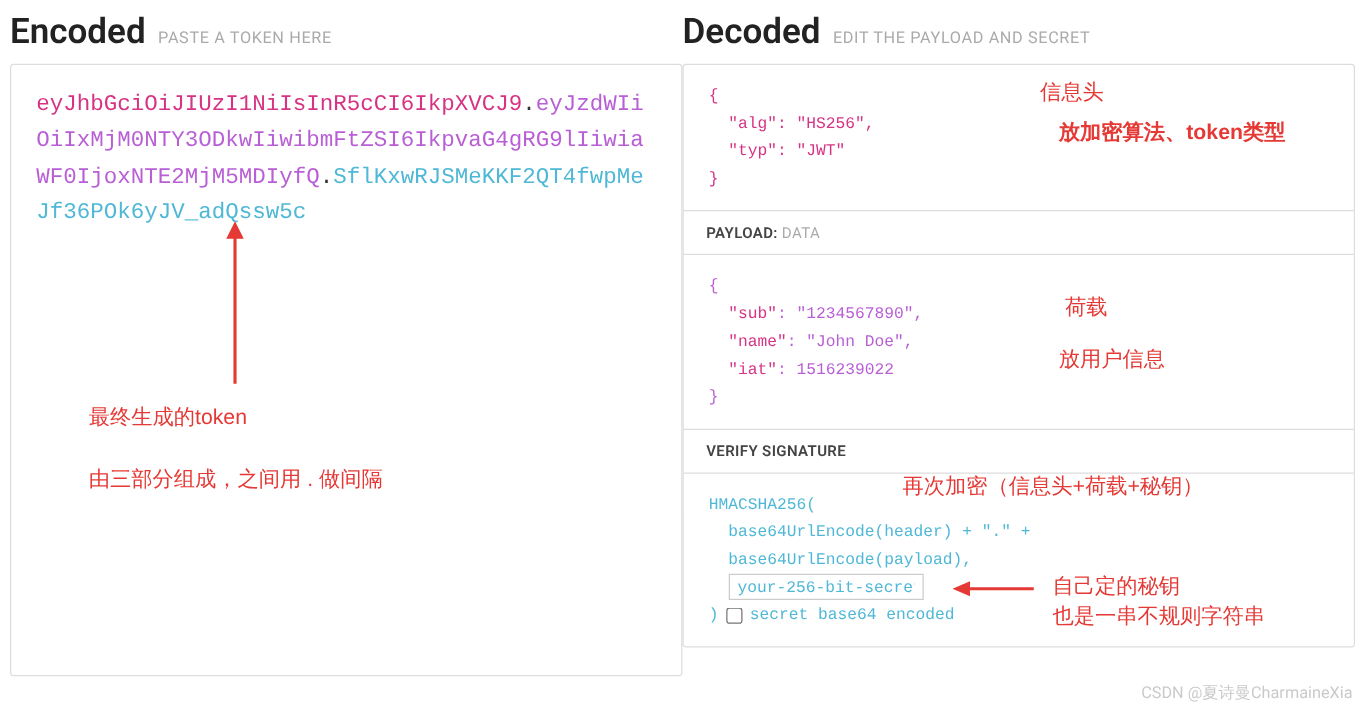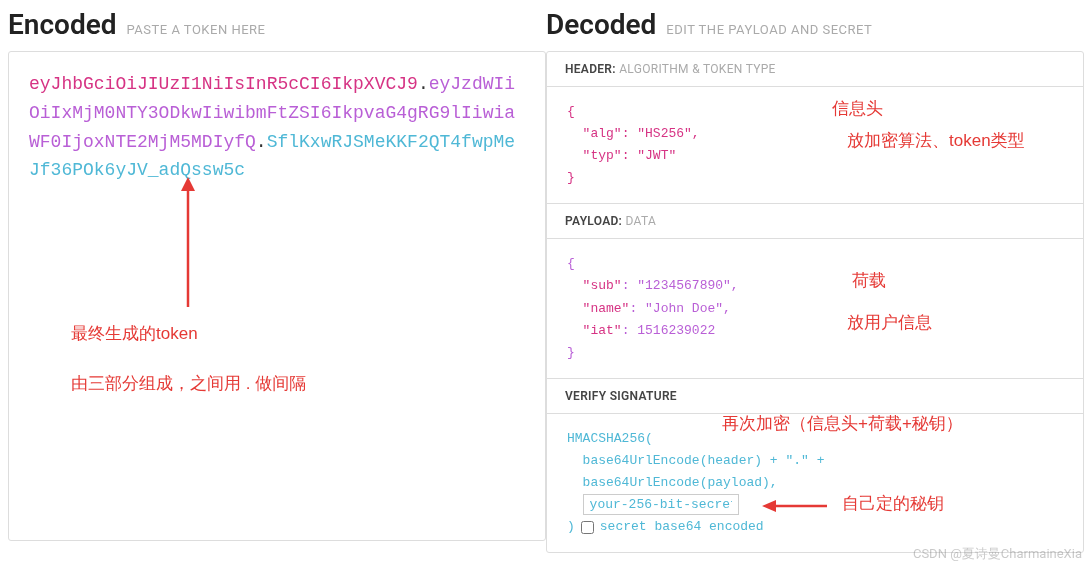--- a/index.html
+++ b/index.html
@@ -107,31 +107,27 @@
   </div>
 
   <div class="column">
     <div class="title-row">
       <span class="title">Decoded</span>
       <span class="subtitle">EDIT THE PAYLOAD AND SECRET</span>
     </div>
     <div class="panel">
 
       <div class="decoded-section">
-        <div class="section-header">
-          <span>HEADER:</span>
-          <span class="sub">ALGORITHM &amp; TOKEN TYPE</span>
-        </div>
         <div class="section-body" style="color:#d63384;">
           {<br>
           &nbsp;&nbsp;<span>"alg"</span>: <span>"HS256"</span>,<br>
           &nbsp;&nbsp;<span>"typ"</span>: <span>"JWT"</span><br>
           }
           <div class="annotation" style="left:285px; top:8px;">信息头</div>
-          <div class="annotation" style="left:300px; top:40px;">放加密算法、token类型</div>
+          <div class="annotation" style="left:300px; top:40px;font-weight:bold;">放加密算法、token类型</div>
         </div>
       </div>
 
       <div class="decoded-section">
         <div class="section-header">
           <span>PAYLOAD:</span>
           <span class="sub">DATA</span>
         </div>
         <div class="section-body">
           <span style="color:#b95fd6;">{</span><br>
@@ -152,20 +148,21 @@
           <div class="annotation" style="left:175px; top:-4px;">再次加密（信息头+荷载+秘钥）</div>
           <span>HMACSHA256(</span><br>
           &nbsp;&nbsp;<span>base64UrlEncode(header) + "." +</span><br>
           &nbsp;&nbsp;<span>base64UrlEncode(payload),</span><br>
           &nbsp;&nbsp;<input class="sig-input" value="your-256-bit-secret" style="">
           <svg class="arrow-left" style="left:215px; top:83px;" width="70" height="18">
             <line x1="10" y1="9" x2="65" y2="9" stroke="#e53935" stroke-width="2.5"></line>
             <polygon points="0,9 14,3 14,15" fill="#e53935"></polygon>
           </svg>
           <div class="annotation" style="left:295px; top:76px;">自己定的秘钥</div>
+          <div class="annotation" style="left:295px; top:100px;">也是一串不规则字符串</div>
           <br>
           <span class="checkbox-row">
             <span>)</span>
             <input type="checkbox" style="">
             <span>secret base64 encoded</span>
           </span>
         </div>
       </div>
     </div>
   </div>

